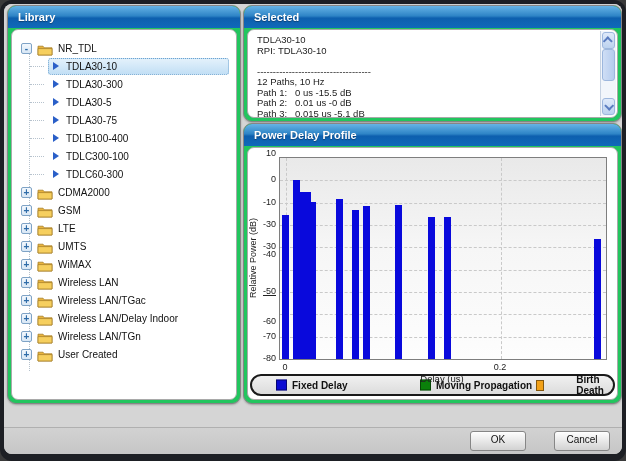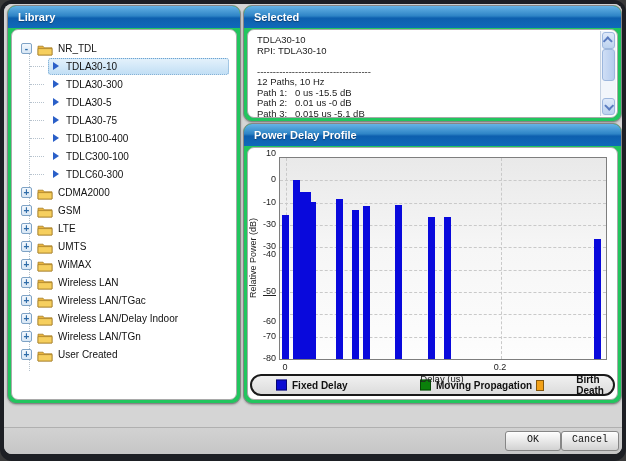--- a/index.html
+++ b/index.html
@@ -66,21 +66,21 @@
   .ylabel-wrap{position:absolute;left:-1px;top:9px;width:13px;height:201px;display:flex;align-items:center;justify-content:center;}
   .ylabel-wrap span{transform:rotate(-90deg);white-space:nowrap;font-size:9px;color:#222;}
   
   .legend{position:absolute;left:2px;right:2px;bottom:3px;height:22px;border:2px solid #1a1a1a;border-radius:13px;
           background:linear-gradient(180deg,#f0f0f0,#dcdcdc);box-sizing:border-box;}
   .leg-item{position:absolute;top:50%;transform:translateY(-50%);display:flex;align-items:center;gap:5px;}
   .leg-sw{width:9px;height:9px;border:1px solid rgba(0,0,0,.45);}
   .leg-item span{font-size:10px;font-weight:bold;color:#111;}
   
   .footer{flex:0 0 26px;background:linear-gradient(180deg,#d2d2d2,#c6c6c6);border-top:1px solid #b0b0b0;
-          display:flex;align-items:center;justify-content:flex-end;gap:0;padding-right:3px;font-family:Liberation Mono, monospace;}
+          display:flex;align-items:center;justify-content:flex-end;gap:28px;padding-right:12px;}
   .btn{min-width:34px;height:18px;padding:0 10px;font-size:10px;color:#111;text-align:center;
        background:linear-gradient(180deg,#fefefe,#e8e8e8 50%,#d2d2d2);border:1px solid #868686;border-radius:3px;
        box-shadow:0 1px 1px rgba(255,255,255,.7) inset;line-height:16px;cursor:default;}
 </style>
 </head>
 <body>
 
 <div class="frame">
   <div class="dialog">
 

